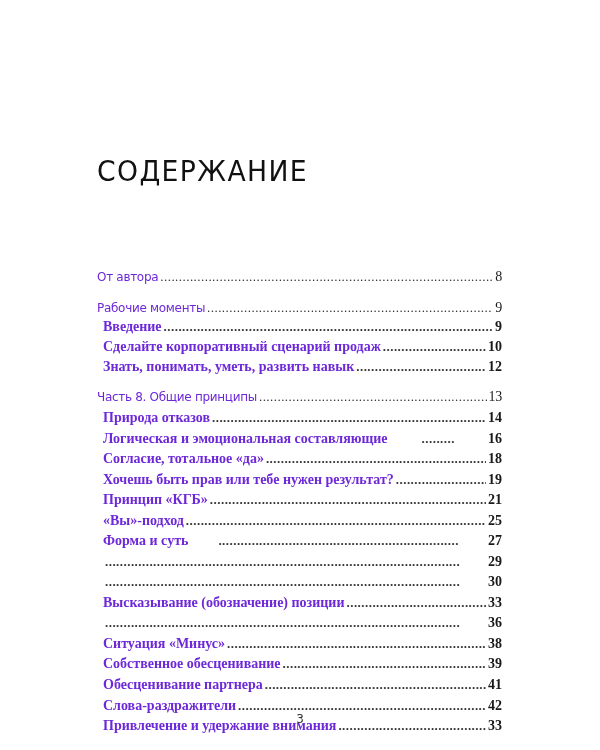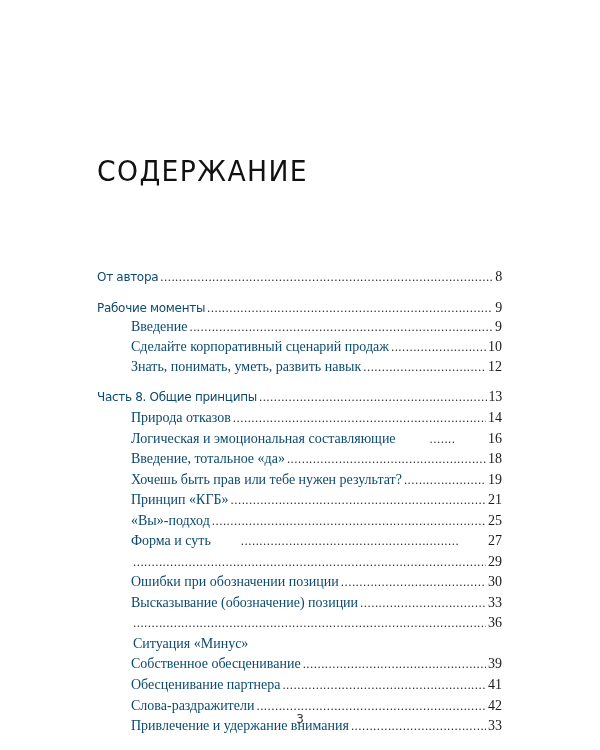--- a/index.html
+++ b/index.html
@@ -27,22 +27,22 @@
       position: absolute;
       display: flex;
       align-items: baseline;
       right: 98px;
       height: 18px;
       line-height: 18px;
       white-space: nowrap;
       overflow: hidden;
     }
     .toc-row.top { left: 97px; font-family: "DejaVu Sans", sans-serif; font-size: 12px; letter-spacing: -0.3px; }
-    .toc-row.sub { left: 131px; font-family: "Liberation Serif", serif; font-size: 14px; }
-    .toc-label { flex: 0 0 auto; color: #0c4a6e; }
+    .toc-row.sub { left: 103px; font-family: "Liberation Serif", serif; font-size: 14px; font-weight: bold; }
+    .toc-label { flex: 0 0 auto; color: #6d28d9; }
     .toc-dots {
       flex: 1 1 auto;
       overflow: hidden;
       margin: 0 2px;
       color: #333;
       font-family: "Liberation Serif", serif;
       font-size: 13px;
       letter-spacing: 2.2px;
     }
     .toc-dots::before {
@@ -106,21 +106,21 @@
       <span class="toc-label">Природа отказов</span>
       <span class="toc-dots"></span>
       <span class="toc-page">14</span>
     </div>
     <div class="toc-row sub" style="top: 430px; gap: 32px;">
       <span class="toc-label">Логическая и эмоциональная составляющие</span>
       <span class="toc-dots"></span>
       <span class="toc-page">16</span>
     </div>
     <div class="toc-row sub" style="top: 450px;">
-      <span class="toc-label">Введение, тотальное «да»</span>
+      <span class="toc-label">Согласие, тотальное «да»</span>
       <span class="toc-dots"></span>
       <span class="toc-page">18</span>
     </div>
     <div class="toc-row sub" style="top: 471px;">
       <span class="toc-label">Хочешь быть прав или тебе нужен результат?</span>
       <span class="toc-dots"></span>
       <span class="toc-page">19</span>
     </div>
     <div class="toc-row sub" style="top: 491px;">
       <span class="toc-label">Принцип «КГБ»</span>
@@ -135,34 +135,33 @@
     <div class="toc-row sub" style="top: 532px; gap: 28px;">
       <span class="toc-label">Форма и суть</span>
       <span class="toc-dots"></span>
       <span class="toc-page">27</span>
     </div>
     <div class="toc-row sub" style="top: 553px;">
       <span class="toc-dots"></span>
       <span class="toc-page">29</span>
     </div>
     <div class="toc-row sub" style="top: 573px;">
-      <span class="toc-label">Ошибки при обозначении позиции</span>
       <span class="toc-dots"></span>
       <span class="toc-page">30</span>
     </div>
     <div class="toc-row sub" style="top: 594px;">
       <span class="toc-label">Высказывание (обозначение) позиции</span>
       <span class="toc-dots"></span>
       <span class="toc-page">33</span>
     </div>
     <div class="toc-row sub" style="top: 614px;">
       <span class="toc-dots"></span>
       <span class="toc-page">36</span>
     </div>
-    <div class="toc-row sub" style="top: 635px; flex-direction: column;">
+    <div class="toc-row sub" style="top: 635px;">
       <span class="toc-label">Ситуация «Минус»</span>
       <span class="toc-dots"></span>
       <span class="toc-page">38</span>
     </div>
     <div class="toc-row sub" style="top: 655px; align-items: flex-end;">
       <span class="toc-label">Собственное обесценивание</span>
       <span class="toc-dots"></span>
       <span class="toc-page">39</span>
     </div>
     <div class="toc-row sub" style="top: 676px;">

